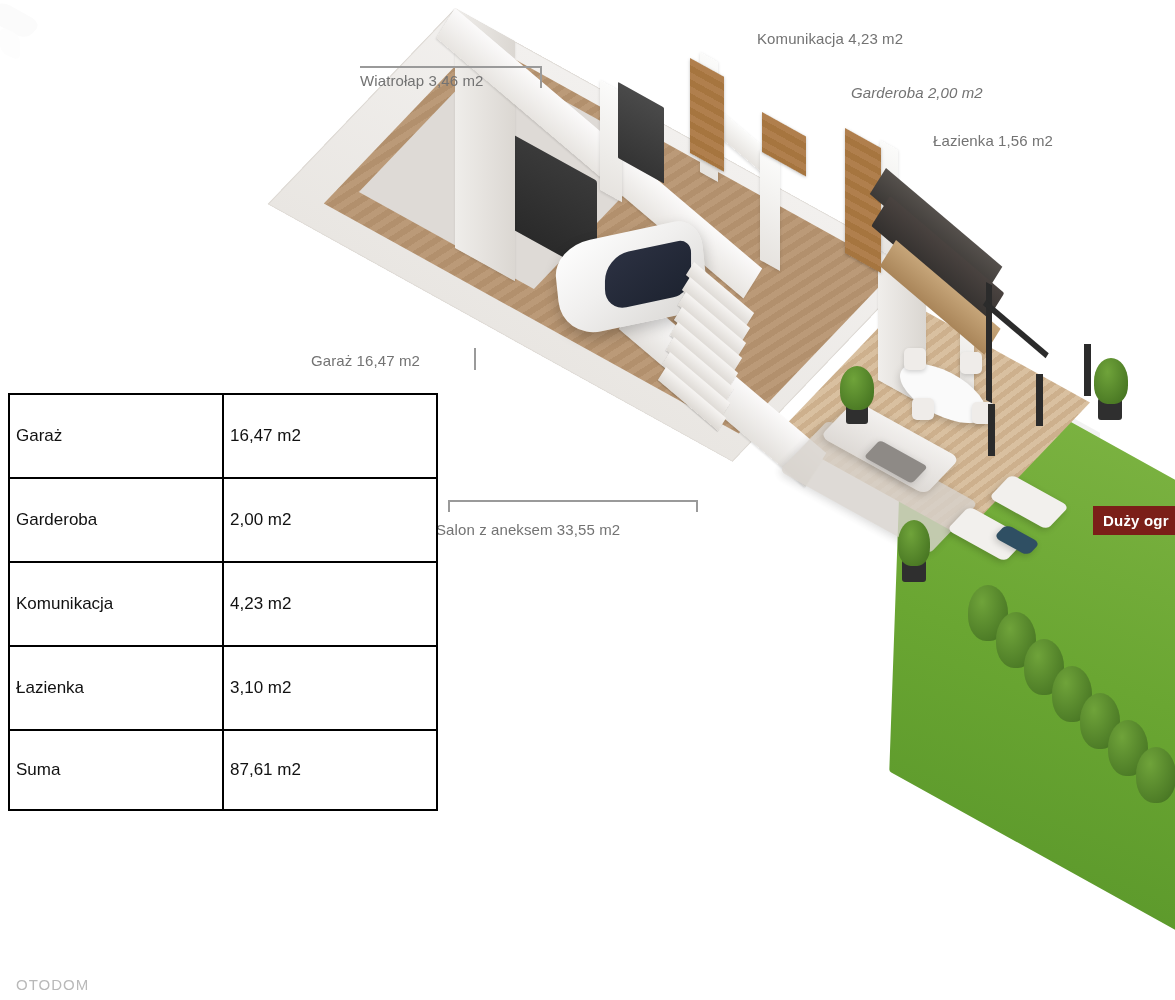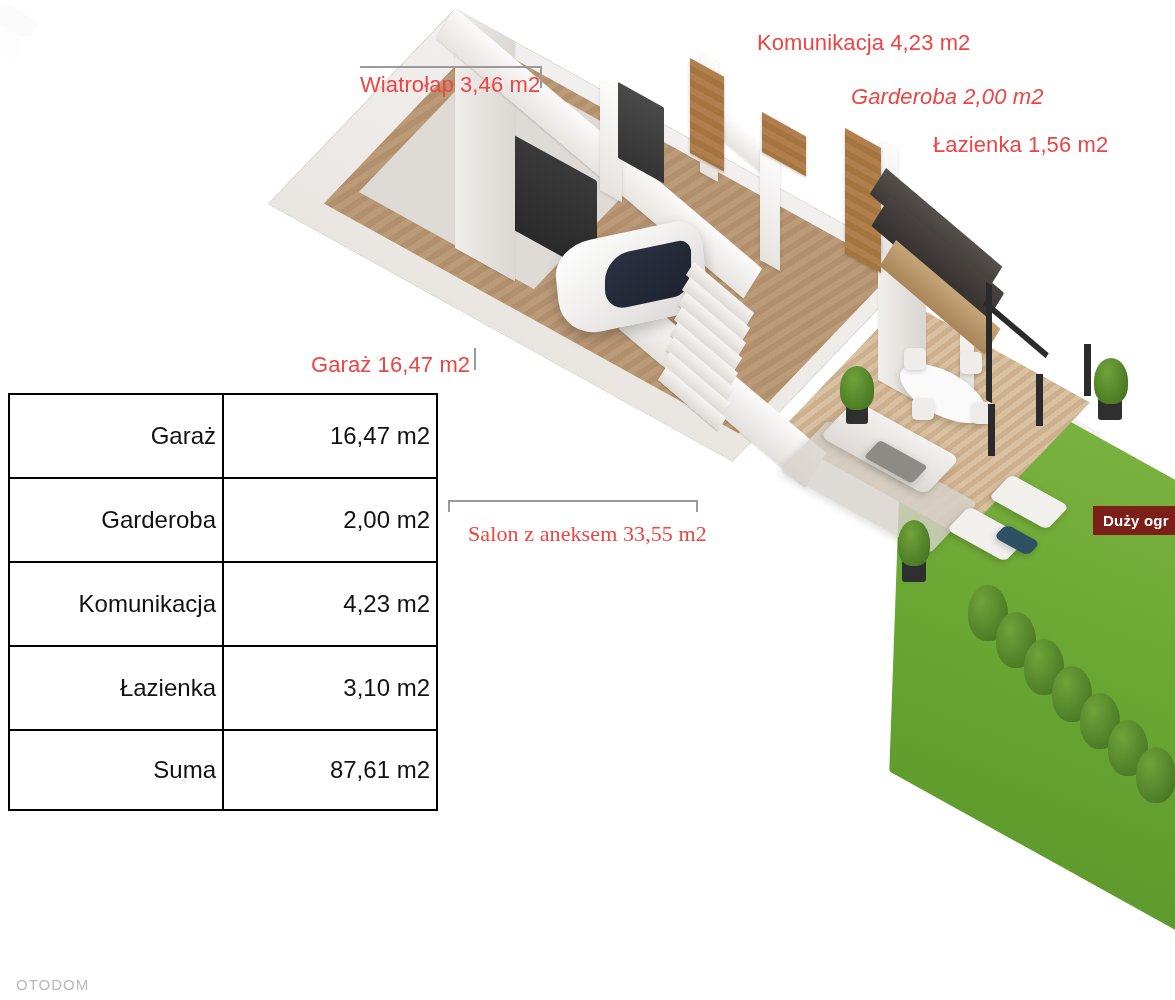--- a/index.html
+++ b/index.html
@@ -300,22 +300,22 @@
     transform: skewX(-32deg) skewY(29deg);
     transform-origin: left top;
   }
   .post {
     position: absolute; width: 7px; height: 52px; background: #2b2b2b;
   }
 
   
   .callout {
     position: absolute;
-    font-size: 22px;
-    color: #ef4444;
+    font-size: 15px;
+    color: #737373;
     white-space: nowrap;
     letter-spacing: .1px;
   }
   .leader {
     position: absolute;
     background: #9a9a9a;
   }
 
   .badge-garden {
     position: absolute;
@@ -334,23 +334,23 @@
     position: absolute;
     left: 8px; top: 393px;
     width: 404px;
     border-collapse: collapse;
     background: #ffffff;
     table-layout: fixed;
   }
   #areas-table td {
     border: 2px solid #000000;
     height: 78px;
-    text-align: right;
+    text-align: left;
     vertical-align: middle;
-    font-size: 24px;
+    font-size: 17px;
     color: #111111;
     padding: 2px 6px;
     line-height: 1.28;
   }
   #areas-table td.name { width: 200px; }
   #areas-table td.val  { width: 200px; }
   #areas-table tr.sum td { height: 74px; }
 
   .wm {
     position: absolute;
@@ -458,21 +458,21 @@
   <div class="callout" style="left:851px; top:84px;font-style:italic;">Garderoba 2,00 m2</div>
 
   <div class="callout" style="left:933px; top:132px;">Łazienka 1,56 m2</div>
 
   <div class="leader" style="left:474px; top:348px; width:2px; height:22px;"></div>
   <div class="callout" style="left:311px; top:352px;">Garaż 16,47 m2</div>
 
   <div class="leader" style="left:448px; top:500px; width:250px; height:2px;"></div>
   <div class="leader" style="left:448px; top:500px; width:2px; height:12px;"></div>
   <div class="leader" style="left:696px; top:500px; width:2px; height:12px;"></div>
-  <div class="callout" style="left:468px; top:521px;font-family:Liberation Serif, serif;">Salon z aneksem 33,55 m2</div>
+  <div class="callout" style="left:436px; top:521px;">Salon z aneksem 33,55 m2</div>
 
   <div class="badge-garden">Duży ogr</div>
 </div>
 
 <table id="areas-table">
   <tbody>
     <tr>
         <td class="name">Garaż</td>
         <td class="val">16,47 m2</td>
       </tr>

